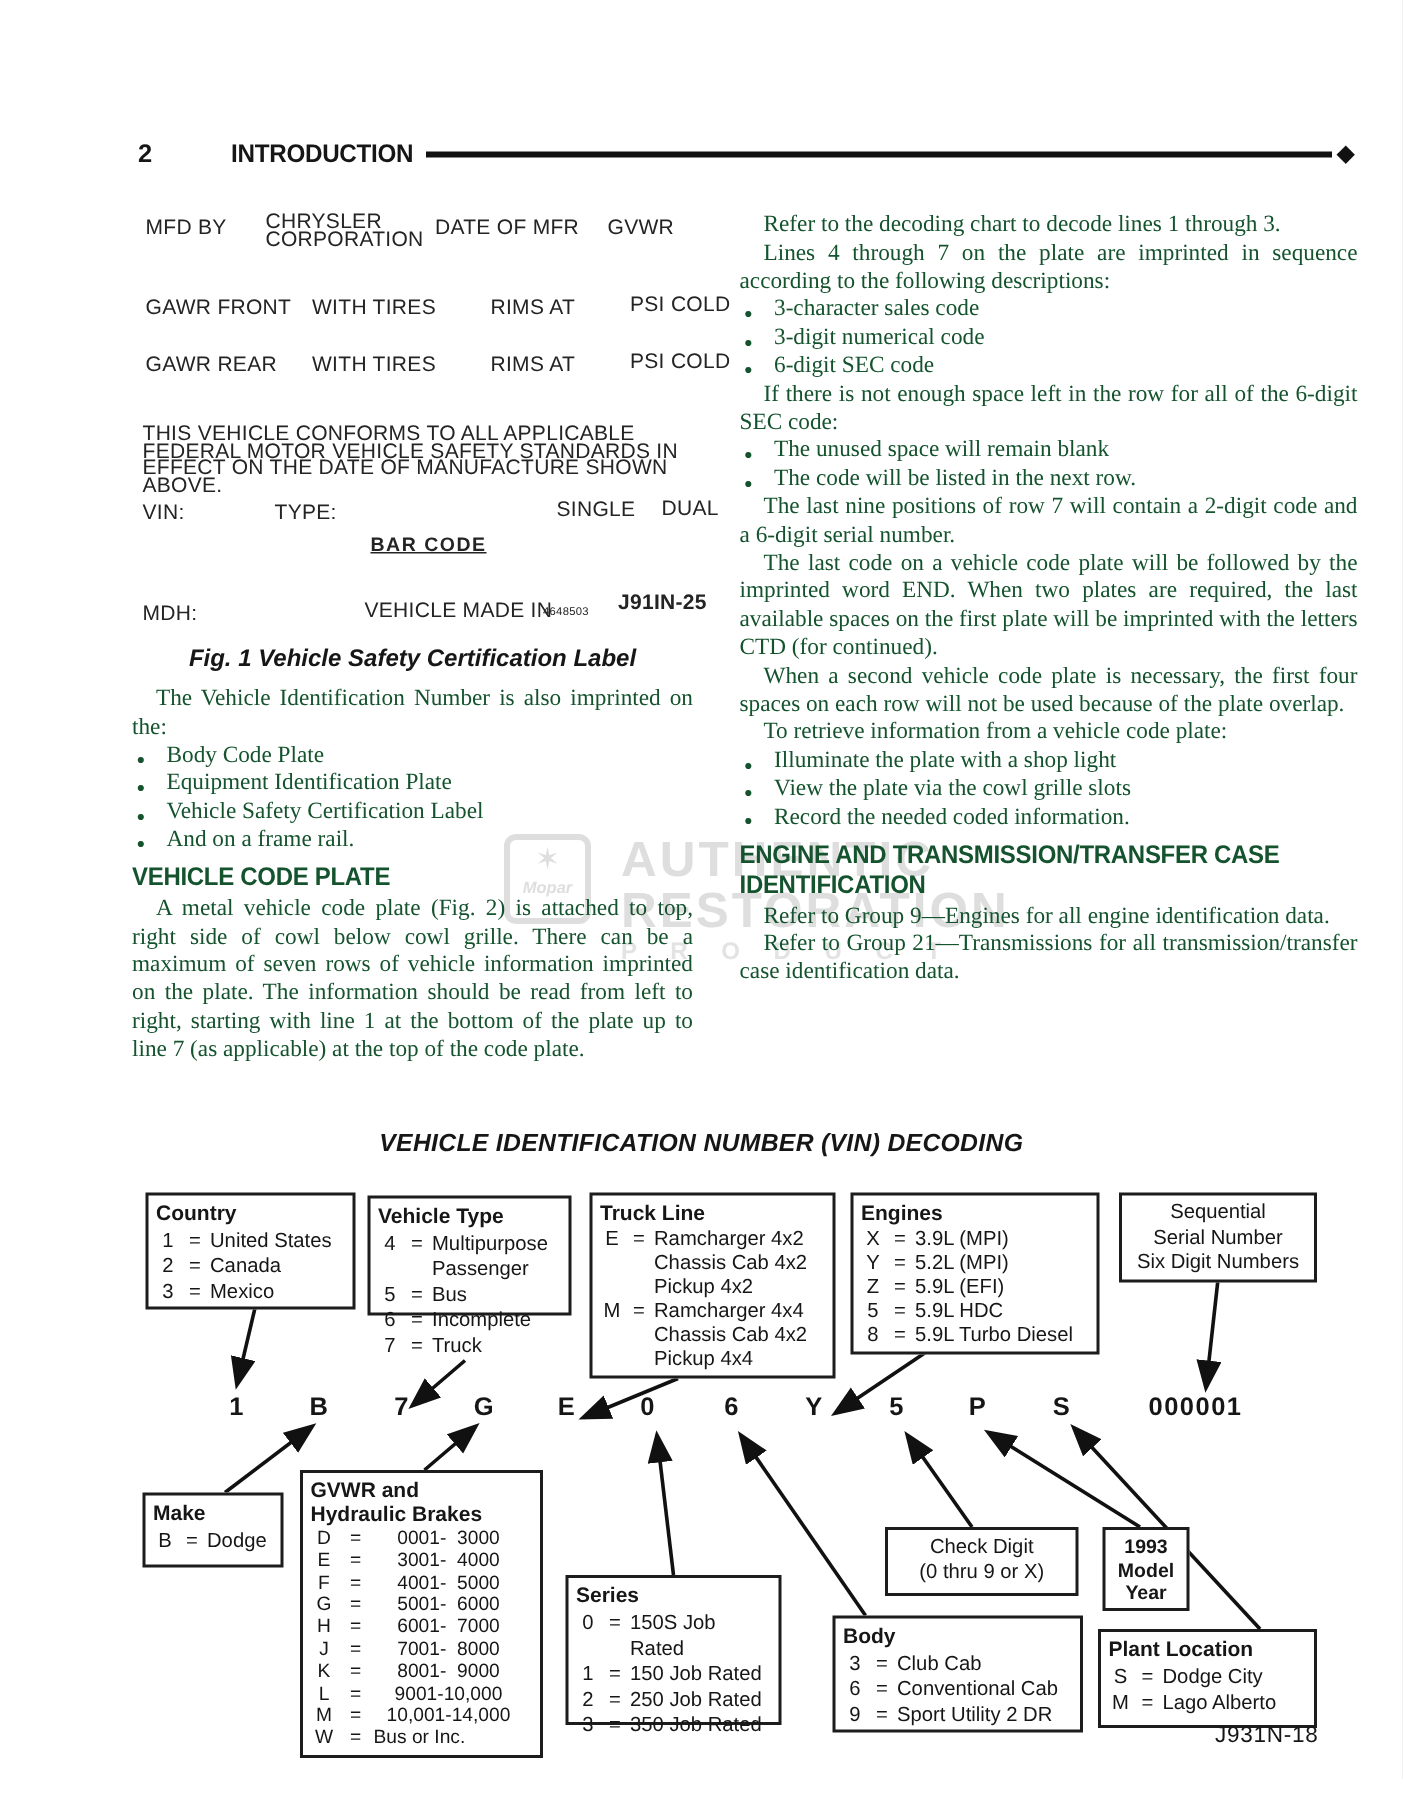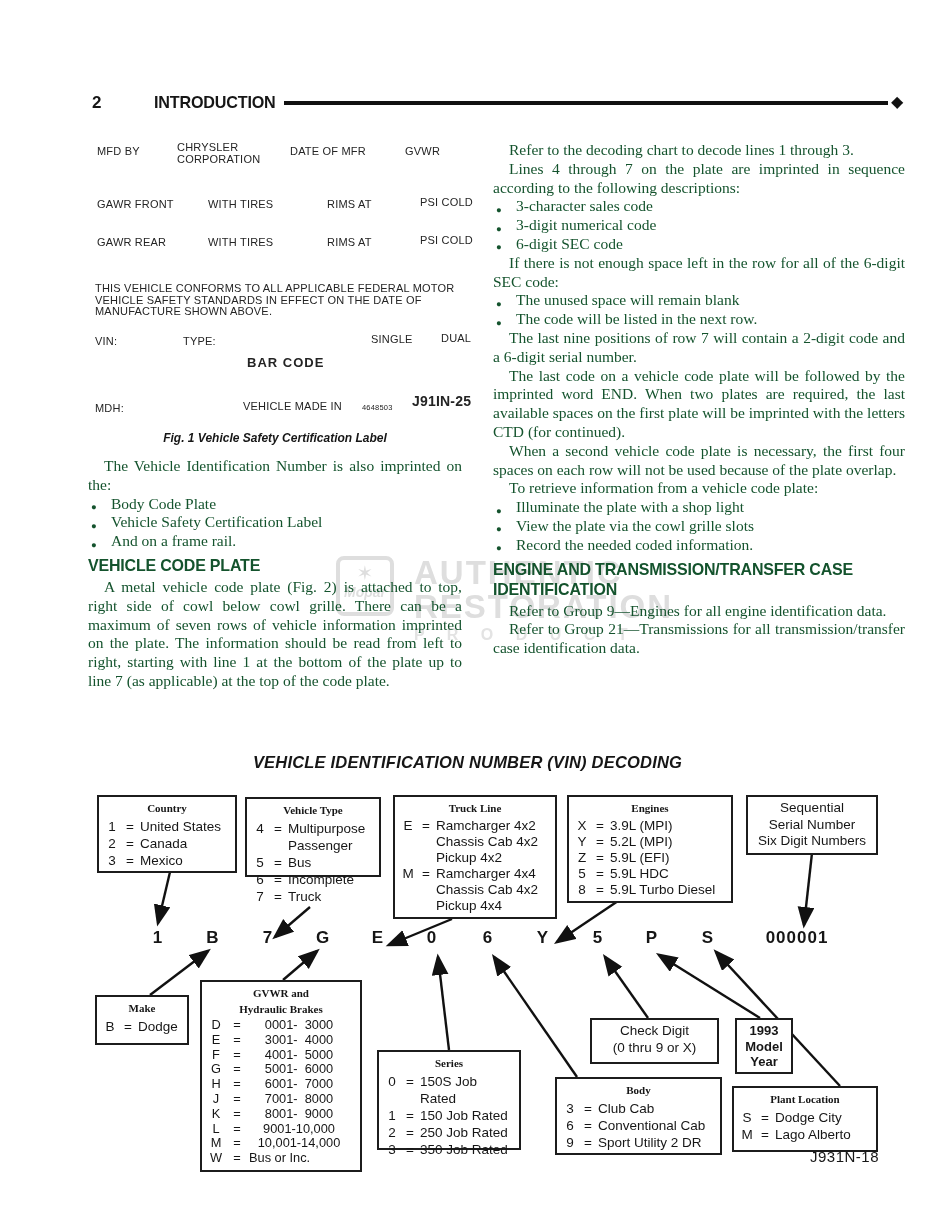--- a/index.html
+++ b/index.html
@@ -7,45 +7,45 @@
     position:relative;width:935px;height:1210px;background:#ffffff;
     font-family:"Liberation Sans",sans-serif;color:#161616;overflow:hidden;
     margin:0 auto;
   }
   
   .hdr-num{position:absolute;left:92px;top:93px;font-size:17px;font-weight:bold;}
   .hdr-title{position:absolute;left:154px;top:93px;font-size:17px;font-weight:bold;letter-spacing:-0.2px;transform:scaleX(0.95);transform-origin:left;}
   .hdr-rule{position:absolute;left:284px;top:101px;width:604px;height:3.5px;background:#111;}
   .hdr-diamond{position:absolute;left:891px;top:92px;font-size:16px;color:#111;}
   
-  .lbl{position:absolute;font-size:11px;letter-spacing:0.2px;color:#242424;line-height:11.5px;}
-  .lbl-bold{font-weight:bold;}
+  .lbl{position:absolute;font-size:14px;letter-spacing:0.2px;color:#242424;line-height:11.5px;}
+  .lbl-bold{font-weight:bold;text-decoration:underline;}
   .fig-caption{position:absolute;left:85px;top:431px;width:380px;text-align:center;
-    font-size:12px;font-weight:bold;font-style:italic;}
+    font-size:16px;font-weight:bold;font-style:italic;}
   
   .col{position:absolute;font-family:"Liberation Serif",serif;font-size:15.5px;line-height:18.8px;text-align:justify;color:#14532d;z-index:1;}
   .col p{margin:0;text-indent:16px;}
   .col ul{list-style:none;margin:0;padding:0;}
   .col li{position:relative;padding-left:23px;text-align:left;}
   .col li::before{content:"●";position:absolute;left:3px;top:3.5px;font-size:9.5px;}
   .col-heading{font-family:"Liberation Sans",sans-serif;font-size:17px;font-weight:bold;
     letter-spacing:-0.2px;line-height:20px;margin:5px 0 2px 0;transform:scaleX(0.94);transform-origin:left;text-align:left;}
   
   .watermark{position:absolute;left:336px;top:556px;display:flex;gap:20px;align-items:flex-start;z-index:0;color:#d9d9d9;}
   .wm-logo{width:50px;height:52px;border:4px solid #dedede;border-radius:8px;text-align:center;flex:none;}
   .wm-star{font-size:20px;line-height:26px;color:#dedede;}
-  .wm-brand{font-size:14px;font-weight:bold;font-style:italic;line-height:12px;color:#dedede;}
+  .wm-brand{font-size:11px;font-weight:bold;font-style:italic;line-height:12px;color:#dedede;}
   .wm-line{font-size:33px;font-weight:bold;line-height:34px;letter-spacing:2px;color:#dedede;}
   .wm-line3{font-size:16px;font-weight:bold;letter-spacing:9px;line-height:22px;color:#e3e3e3;}
   
   .diagram{position:absolute;left:0;top:745px;width:935px;height:465px;z-index:1;}
   .diag-title{position:absolute;left:0;top:8px;width:935px;text-align:center;
     font-size:16.5px;font-weight:bold;font-style:italic;letter-spacing:0.2px;}
   .vbox{position:absolute;border:2px solid #1c1c1c;background:#fff;padding:3px 5px;box-sizing:border-box;}
-  .vbox-title{font-weight:bold;font-size:11px;text-align:center;line-height:17px;margin-bottom:1px;font-family:Liberation Serif, serif;}
+  .vbox-title{font-weight:bold;font-size:14px;line-height:17px;margin-bottom:1px;}
   .ventry{display:flex;font-size:13.5px;line-height:17px;}
   .vcode{width:16px;text-align:center;flex:none;}
   .veq{width:20px;text-align:center;flex:none;}
   .vdesc{flex:1;}
   .centered-lines{font-size:13.5px;line-height:16.5px;text-align:center;}
   .my-lines{font-size:13px;font-weight:bold;line-height:15.5px;text-align:center;}
   
   .bx-truck .ventry,.bx-engines .ventry{line-height:16px;font-size:13.5px;}
   .bx-gvwr .ventry{line-height:14.8px;font-size:12.8px;}
   .bx-gvwr .vcode{width:18px;}
@@ -112,20 +112,21 @@
     <span class="lbl" style="left:362px;top:402px;font-size:7.5px;">4648503</span>
     <span class="lbl" style="left:412px;top:396px;font-size:14px;font-weight:bold;">J91IN-25</span>
   </div>
 
   <div class="fig-caption">Fig. 1 Vehicle Safety Certification Label</div>
 
   <div class="col" style="left:88px;top:457px;width:374px;">
     <p>The Vehicle Identification Number is also imprinted on the:</p>
     <ul>
       <li>Body Code Plate</li>
+      <li>Equipment Identification Plate</li>
       <li>Vehicle Safety Certification Label</li>
       <li>And on a frame rail.</li>
     </ul>
     <div class="col-heading">VEHICLE CODE PLATE</div>
     <p>A metal vehicle code plate (Fig. 2) is attached to top, right side of cowl below cowl grille. There can be a maximum of seven rows of vehicle information imprinted on the plate. The information should be read from left to right, starting with line 1 at the bottom of the plate up to line 7 (as applicable) at the top of the code plate.</p>
   </div>
 
   <div class="col" style="left:493px;top:141px;width:412px;">
     <p>Refer to the decoding chart to decode lines 1 through 3.</p>
     <p>Lines 4 through 7 on the plate are imprinted in sequence according to the following descriptions:</p>

